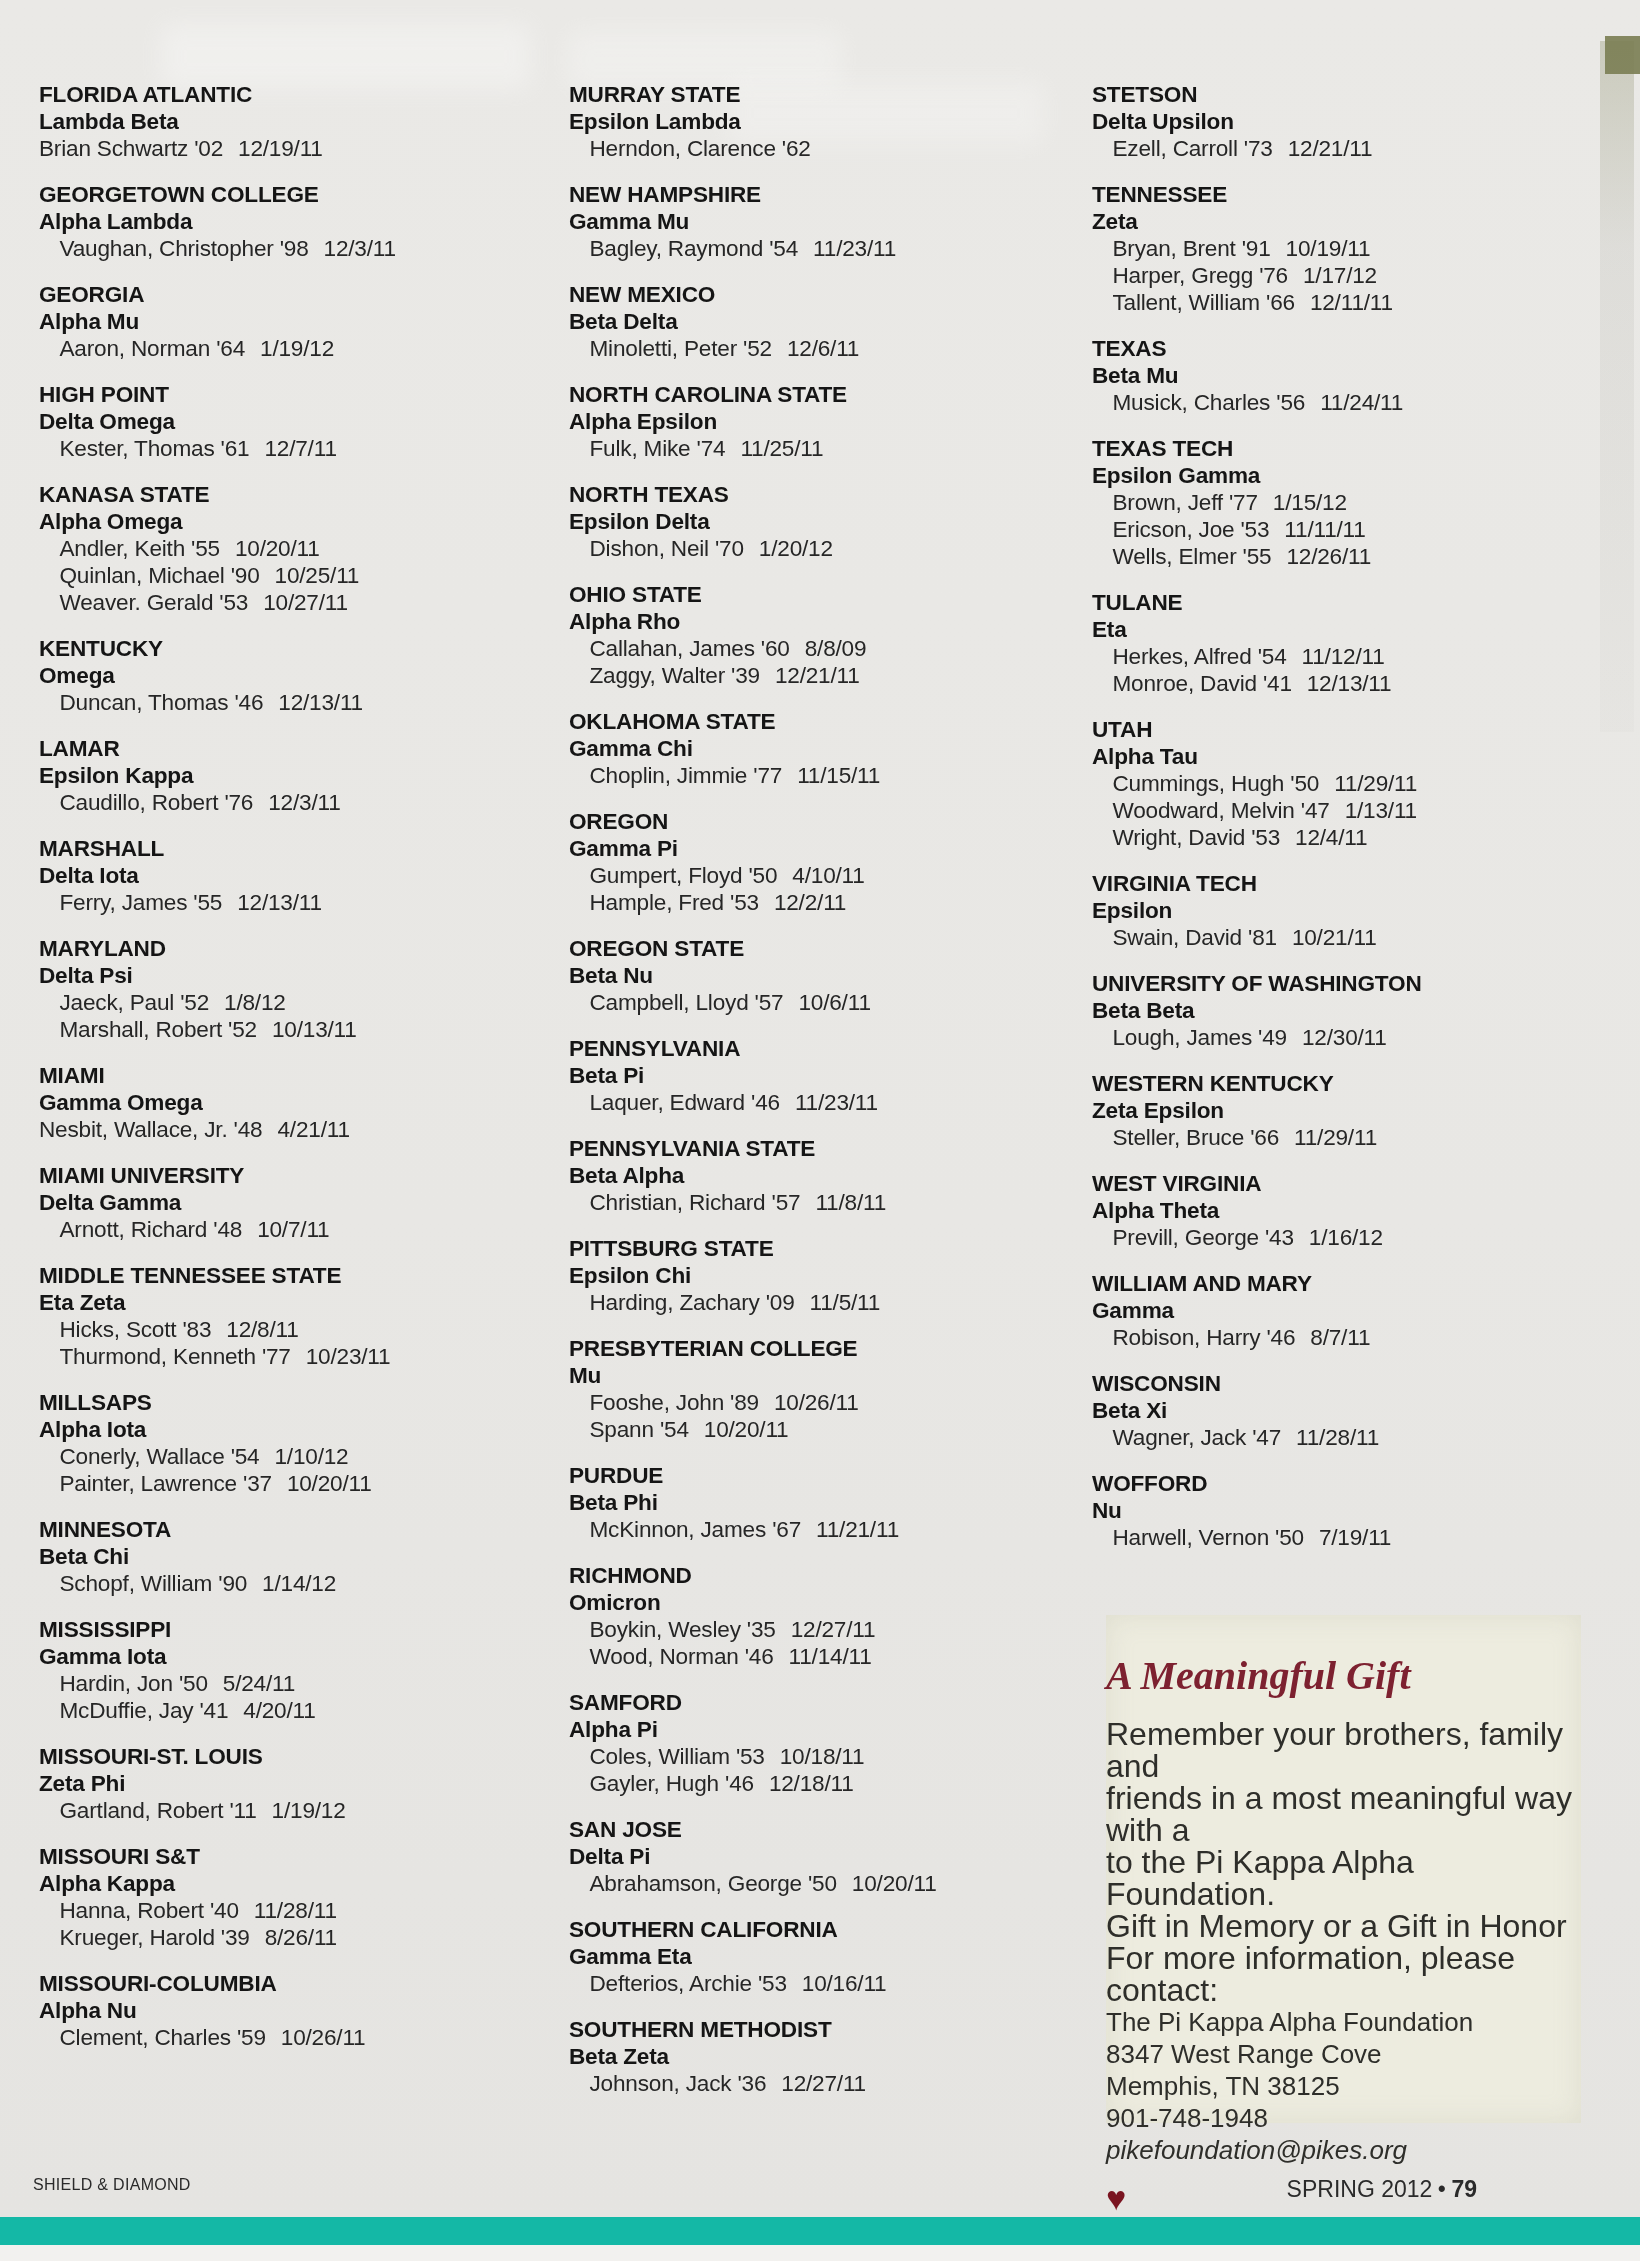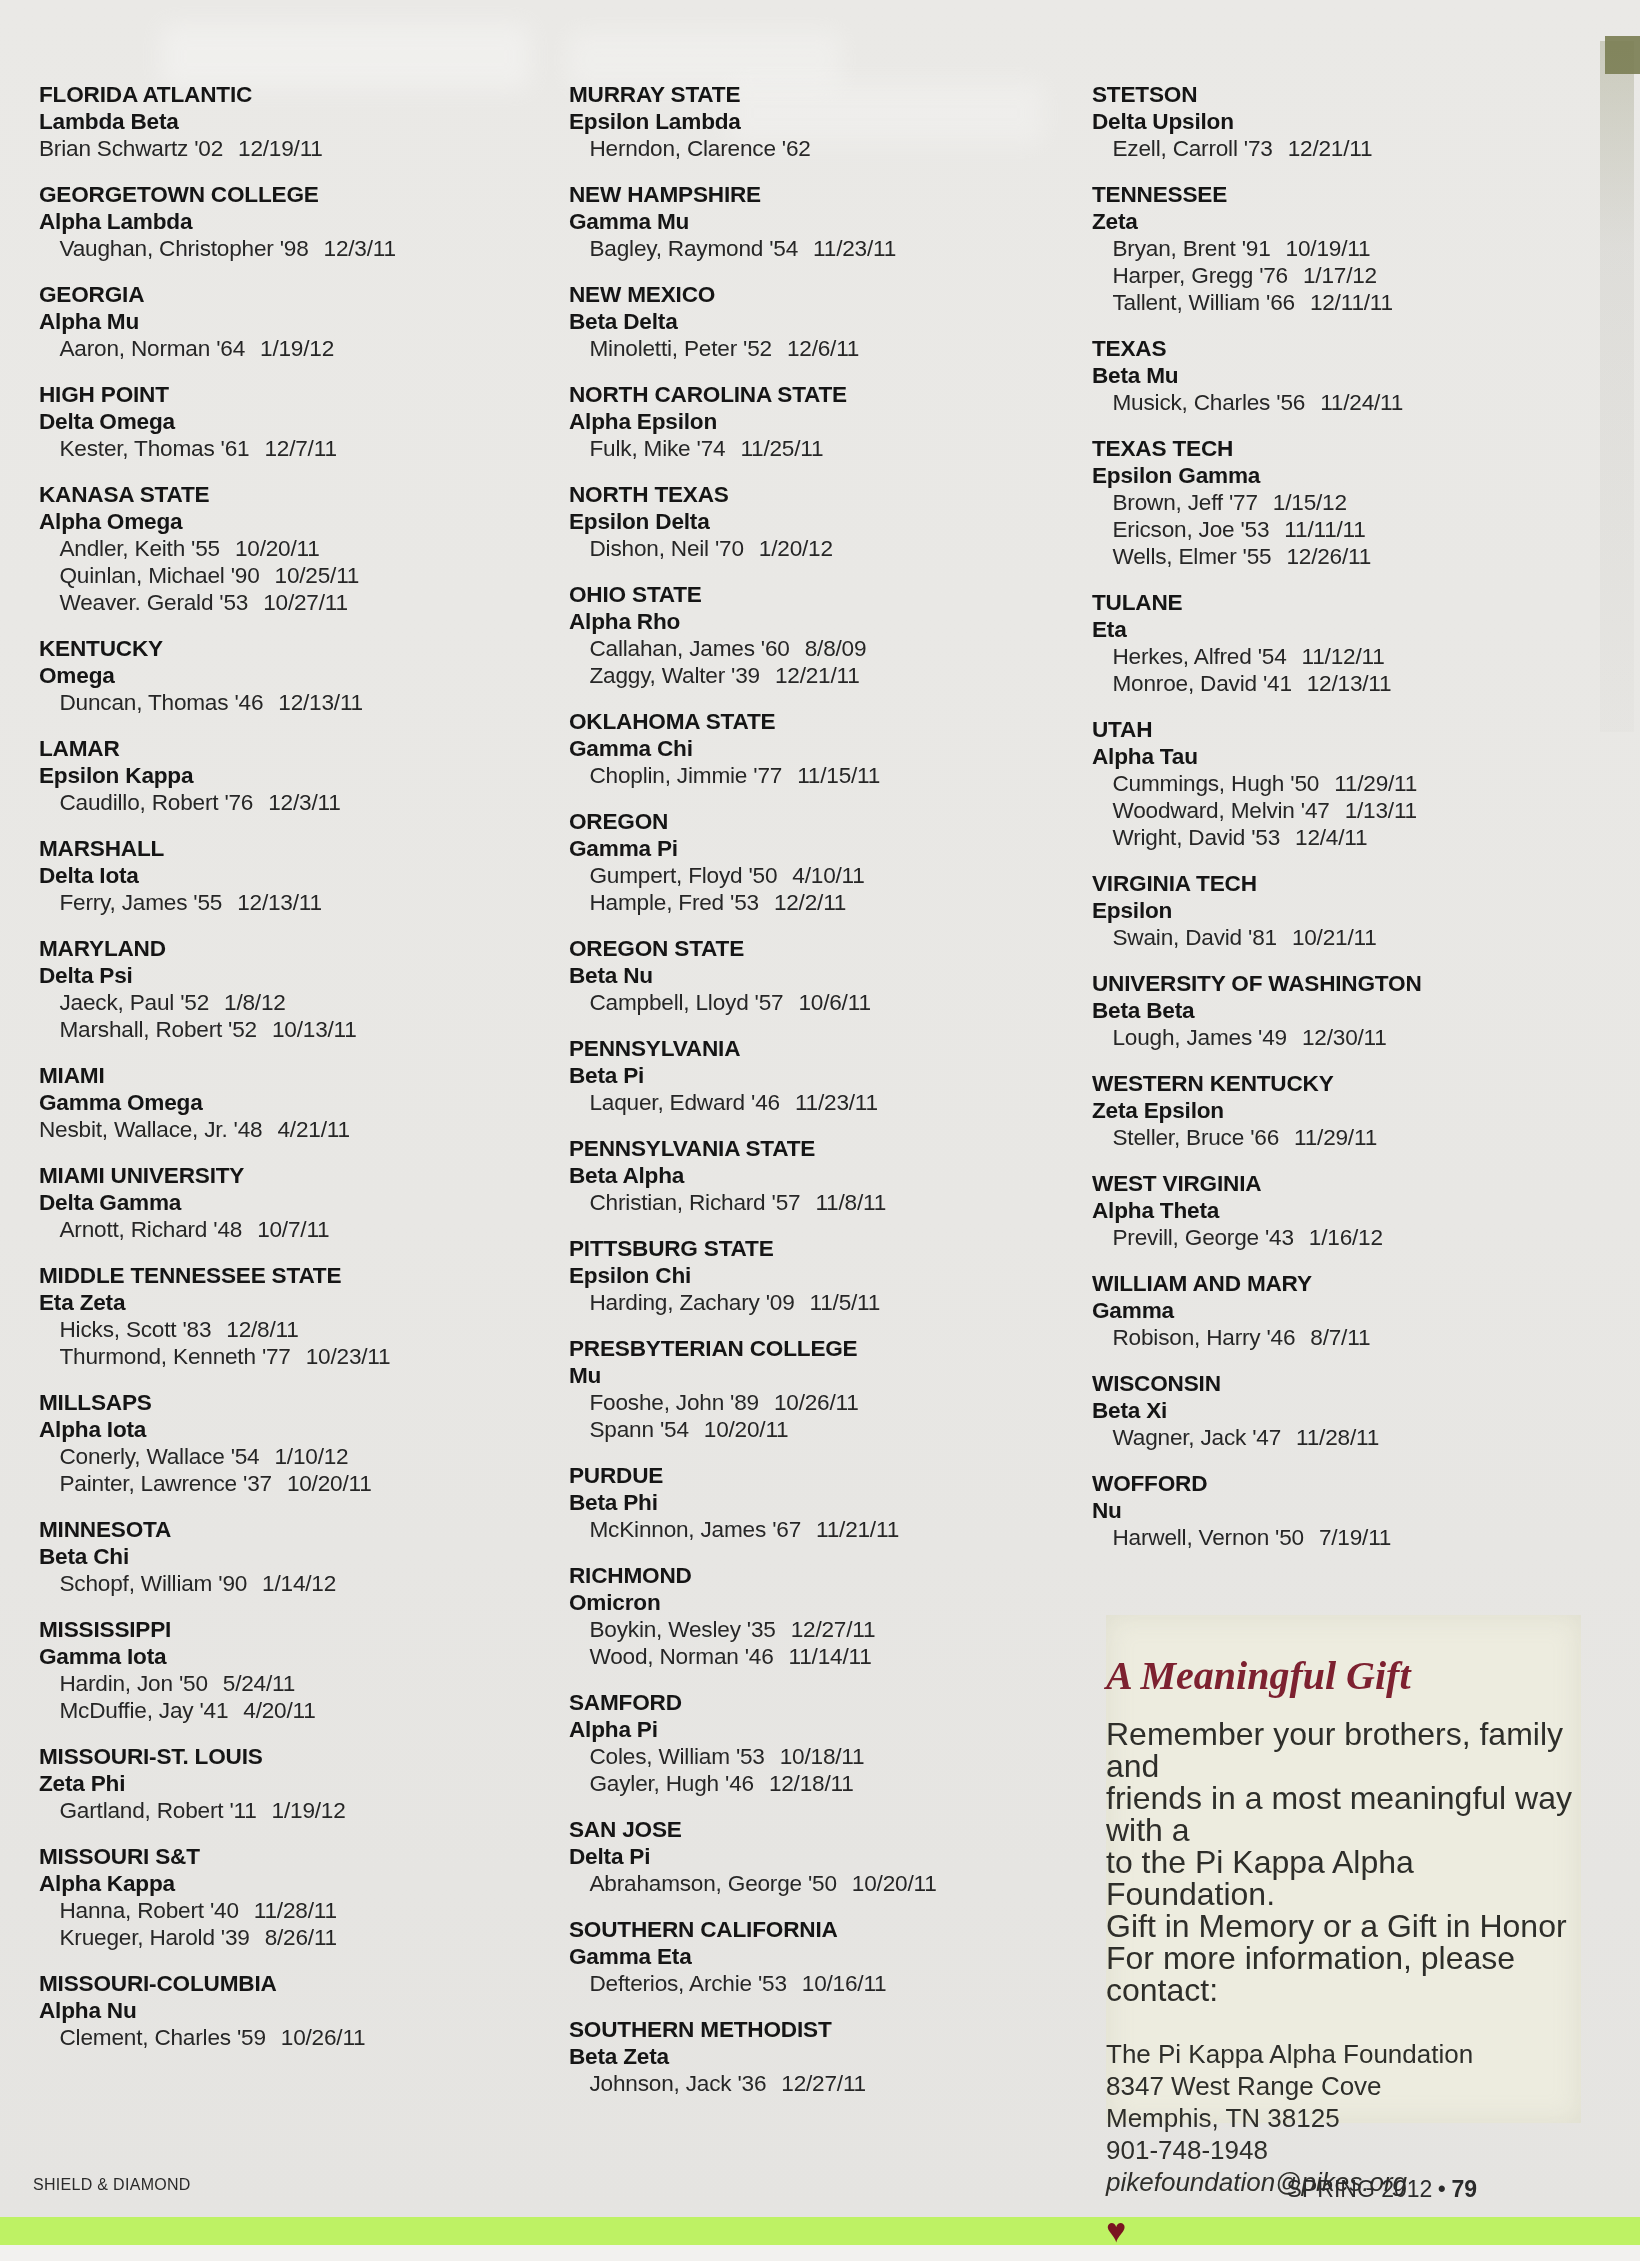--- a/index.html
+++ b/index.html
@@ -1,18 +1,18 @@
 <!DOCTYPE html>
 <html style="font-size:11px"><head>
 <meta charset="utf-8">
 <style>
   html,body { margin:0; padding:0; background:#f2f1ef; }
   .page {
     position:relative; width:1640px; height:2245px; overflow:hidden;
-    font-family:"Liberation Sans", sans-serif; background:#bef264;
+    font-family:"Liberation Sans", sans-serif; background:#14b8a6;
   }
   .paper {
     position:absolute; left:0; top:0; width:1640px; height:2217px;
     background:linear-gradient(180deg,#eae9e6 0%,#e8e7e4 55%,#e5e4e1 100%);
   }
   .ghost { position:absolute; background:rgba(255,255,255,0.55); filter:blur(11px); border-radius:9.6px; }
   .ghost.g1 { left:161px; top:24px;  width:369px; height:65px; opacity:.55; }
   .ghost.g2 { left:568px; top:31px;  width:274px; height:58px; opacity:.45; }
   .ghost.g3 { left:728px; top:82px; width:315px; height:62px; opacity:.40; }
   .corner-patch { position:absolute; left:1605px; top:36px; width:35px; height:38px; background:#7a7d52; opacity:.9; }
@@ -33,21 +33,21 @@
   .gift-box {
     position:absolute; left:1106px; top:1615px; width:475px; height:508px;
     background:#edecdf; box-shadow:inset 0 0 27px rgba(180,178,160,0.25);
     text-align:left; color:#2b2b28;
   }
   .gift-title {
     margin:40px 0 0 0; font-family:"Liberation Serif", serif; font-style:italic; font-weight:700;
     font-size:40px; line-height:42px; color:#7d2130;
   }
   .gift-body    { margin-top:20.5px; font-size:32px; line-height:32px; color:#2e2e2a; }
-  .gift-contact { margin-top:32px; font-size:26px; line-height:32px; color:#2e2e2a; }
+  .gift-contact { font-size:26px; line-height:32px; color:#2e2e2a; }
   .gift-contact .italic { font-style:italic; }
   .heart { margin-top:15px; font-size:34px; line-height:34px; color:#7a1420; }
 
   .footer-left  { position:absolute; left:33px; top:2176px; font-size:16px; letter-spacing:0.3px; color:#2a2a2a; }
   .footer-right { position:absolute; top:2176px; left:0; width:1477px; text-align:right; font-size:23px; color:#2a2a2a; }
   .footer-right b { font-weight:700; }
   .footer-right .sep { padding:0 5.5px; }
 </style>
 </head>
 <body>

